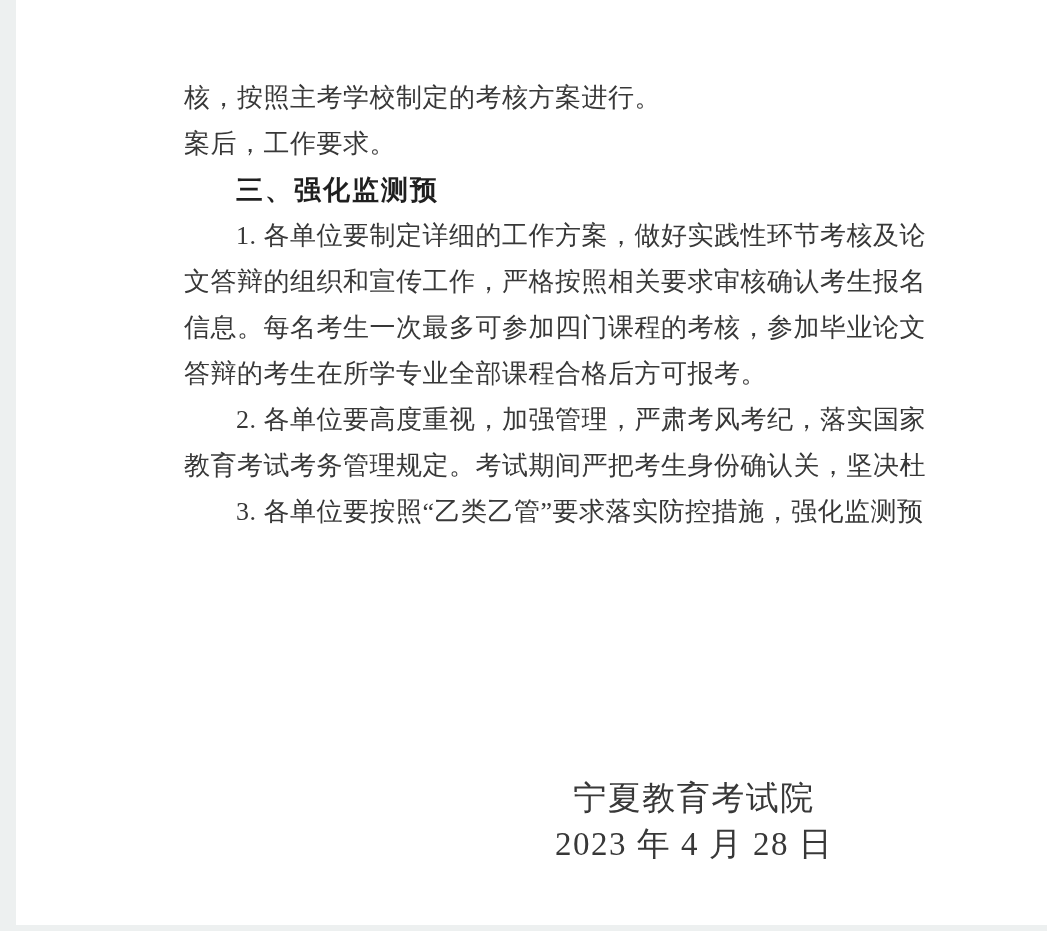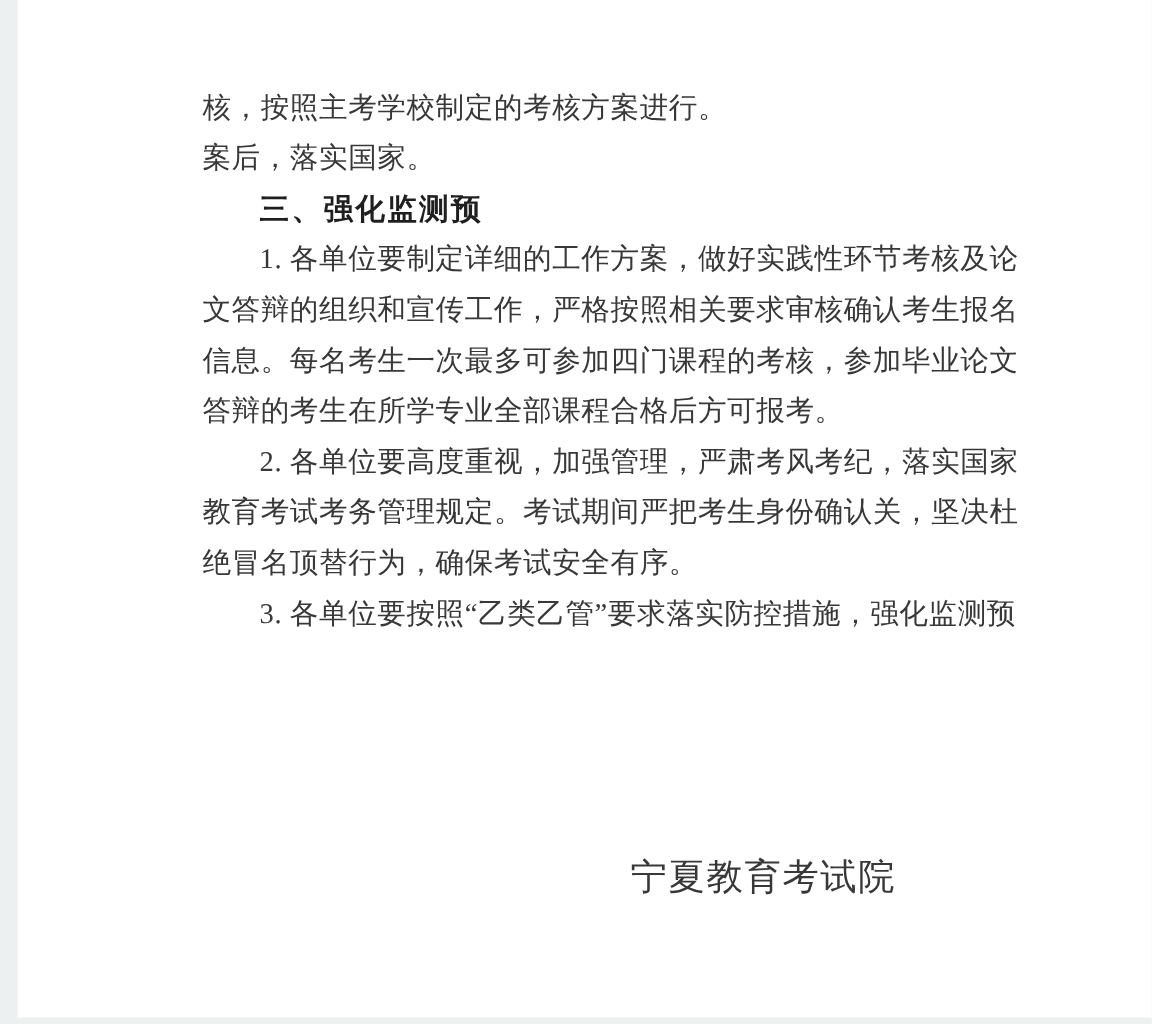--- a/index.html
+++ b/index.html
@@ -63,28 +63,28 @@
     font-family: "Liberation Serif", serif;
     white-space: nowrap;
   }
 </style>
 </head>
 <body style="background: rgb(237, 240, 240);">
 
 <div class="page" style="background: rgb(255, 255, 255);">
   <div class="content">
       <div class="line ">核，按照主考学校制定的考核方案进行。</div>
-      <div class="line ">案后，落实国家。</div>
+      <div class="line ">案后，工作要求。</div>
       <div class="line indent heading">三、强化监测预</div>
       <div class="line indent">1. 各单位要制定详细的工作方案，做好实践性环节考核及论</div>
       <div class="line ">文答辩的组织和宣传工作，严格按照相关要求审核确认考生报名</div>
       <div class="line ">信息。每名考生一次最多可参加四门课程的考核，参加毕业论文</div>
       <div class="line ">答辩的考生在所学专业全部课程合格后方可报考。</div>
       <div class="line indent">2. 各单位要高度重视，加强管理，严肃考风考纪，落实国家</div>
       <div class="line ">教育考试考务管理规定。考试期间严把考生身份确认关，坚决杜</div>
-      <div class="line ">绝冒名顶替行为，确保考试安全有序。</div>
       <div class="line indent">3. 各单位要按照“乙类乙管”要求落实防控措施，强化监测预</div>
     </div>
 
   <div class="signature-block">
     <div class="sig-line">宁夏教育考试院</div>
+    <div class="sig-line">2023 年 4 月 28 日</div>
   </div>
 </div>
 
 </body></html>

